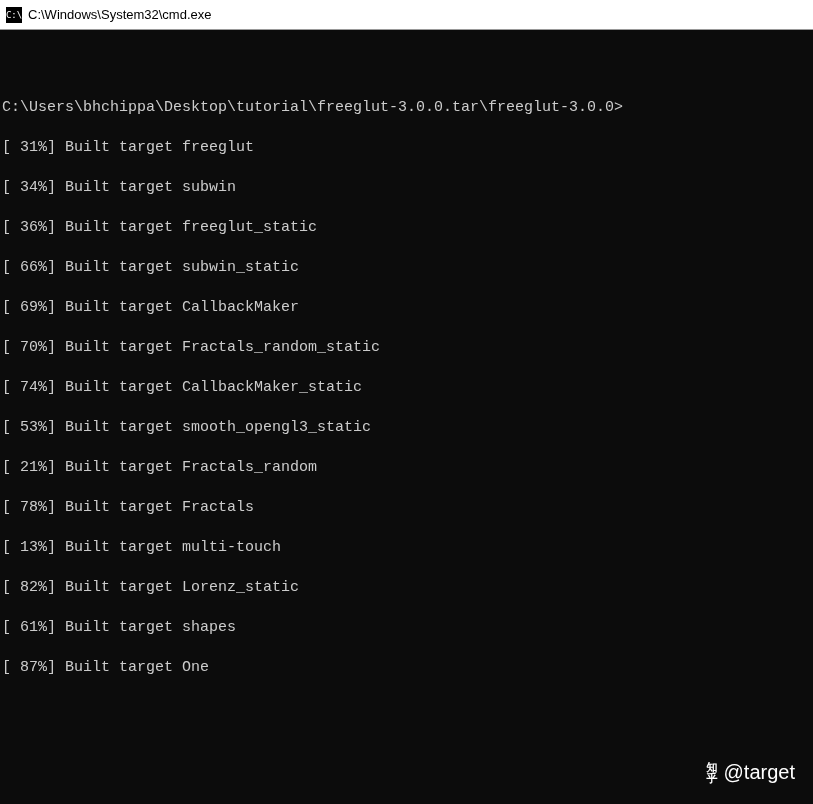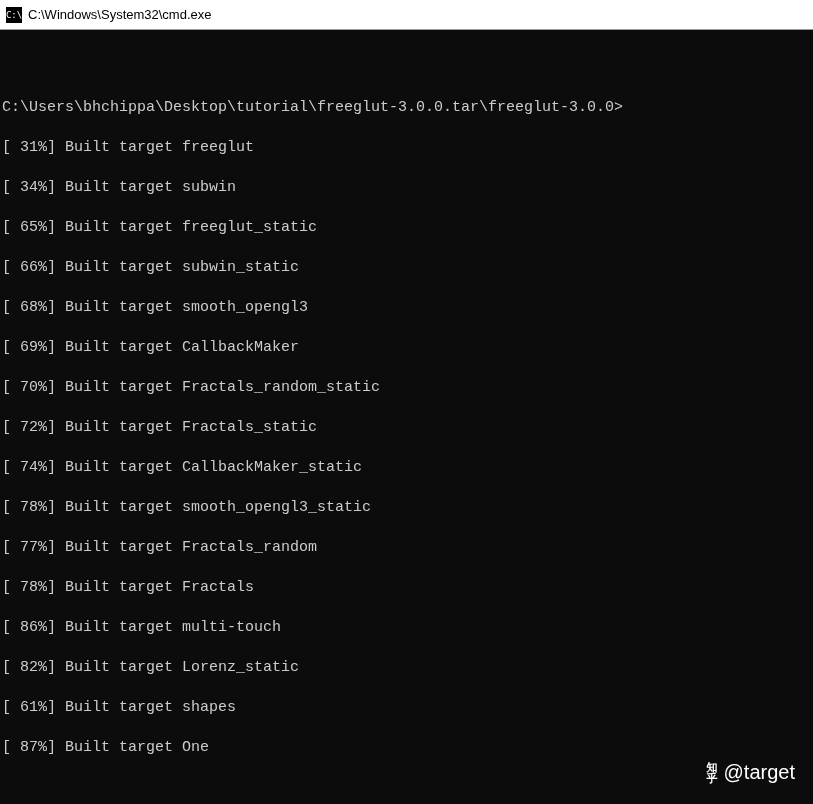--- a/index.html
+++ b/index.html
@@ -81,31 +81,29 @@
     <span>C:\</span>
   </div>
   <span class="titlebar-text">C:\Windows\System32\cmd.exe</span>
 </div>
 
 <div class="terminal">
 <div class="blank-line"></div>
 <div class="line"><span>C:\Users\bhchippa\Desktop\tutorial\freeglut-3.0.0.tar\freeglut-3.0.0&gt;</span></div>
 <div>[ 31%] Built target freeglut</div>
 <div>[ 34%] Built target subwin</div>
-<div>[ 65%] Built target freeglut_static</div>
+<div>[ 36%] Built target freeglut_static</div>
 <div>[ 66%] Built target subwin_static</div>
-<div>[ 68%] Built target smooth_opengl3</div>
 <div>[ 69%] Built target CallbackMaker</div>
 <div>[ 70%] Built target Fractals_random_static</div>
-<div>[ 72%] Built target Fractals_static</div>
 <div>[ 74%] Built target CallbackMaker_static</div>
-<div>[ 78%] Built target smooth_opengl3_static</div>
-<div>[ 77%] Built target Fractals_random</div>
+<div>[ 53%] Built target smooth_opengl3_static</div>
+<div>[ 21%] Built target Fractals_random</div>
 <div>[ 78%] Built target Fractals</div>
-<div>[ 86%] Built target multi-touch</div>
+<div>[ 13%] Built target multi-touch</div>
 <div>[ 82%] Built target Lorenz_static</div>
 <div>[ 61%] Built target shapes</div>
 <div>[ 87%] Built target One</div>
 
 
 
 
 
 
 

